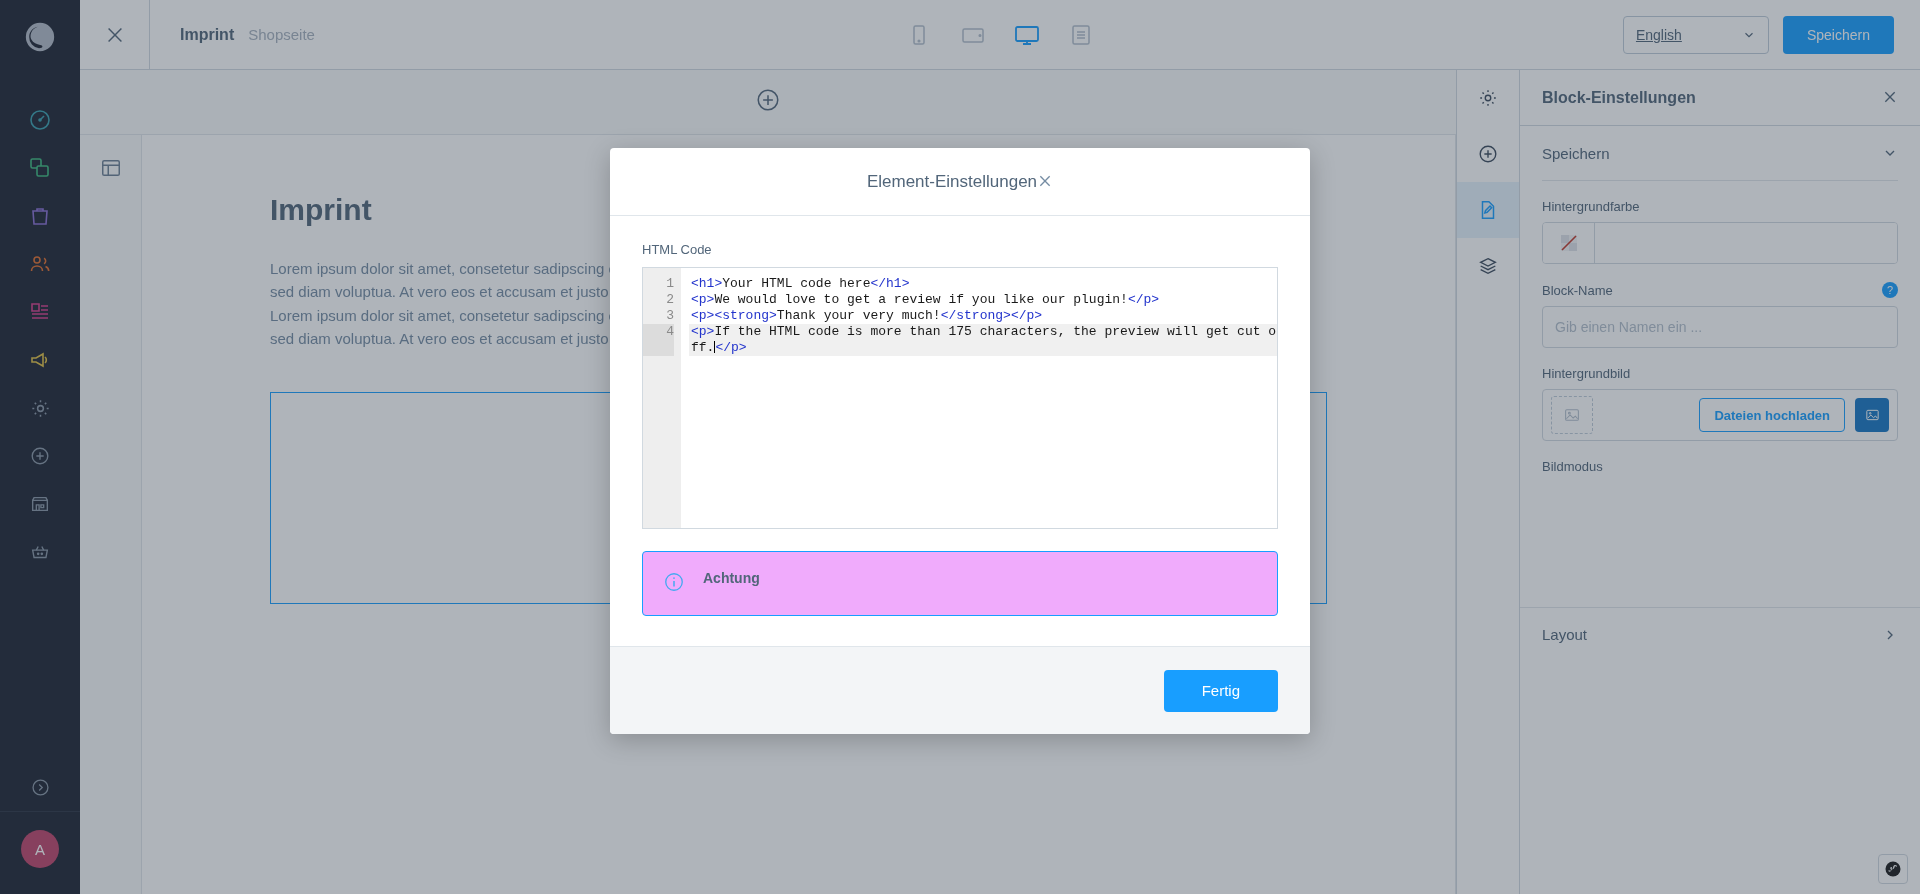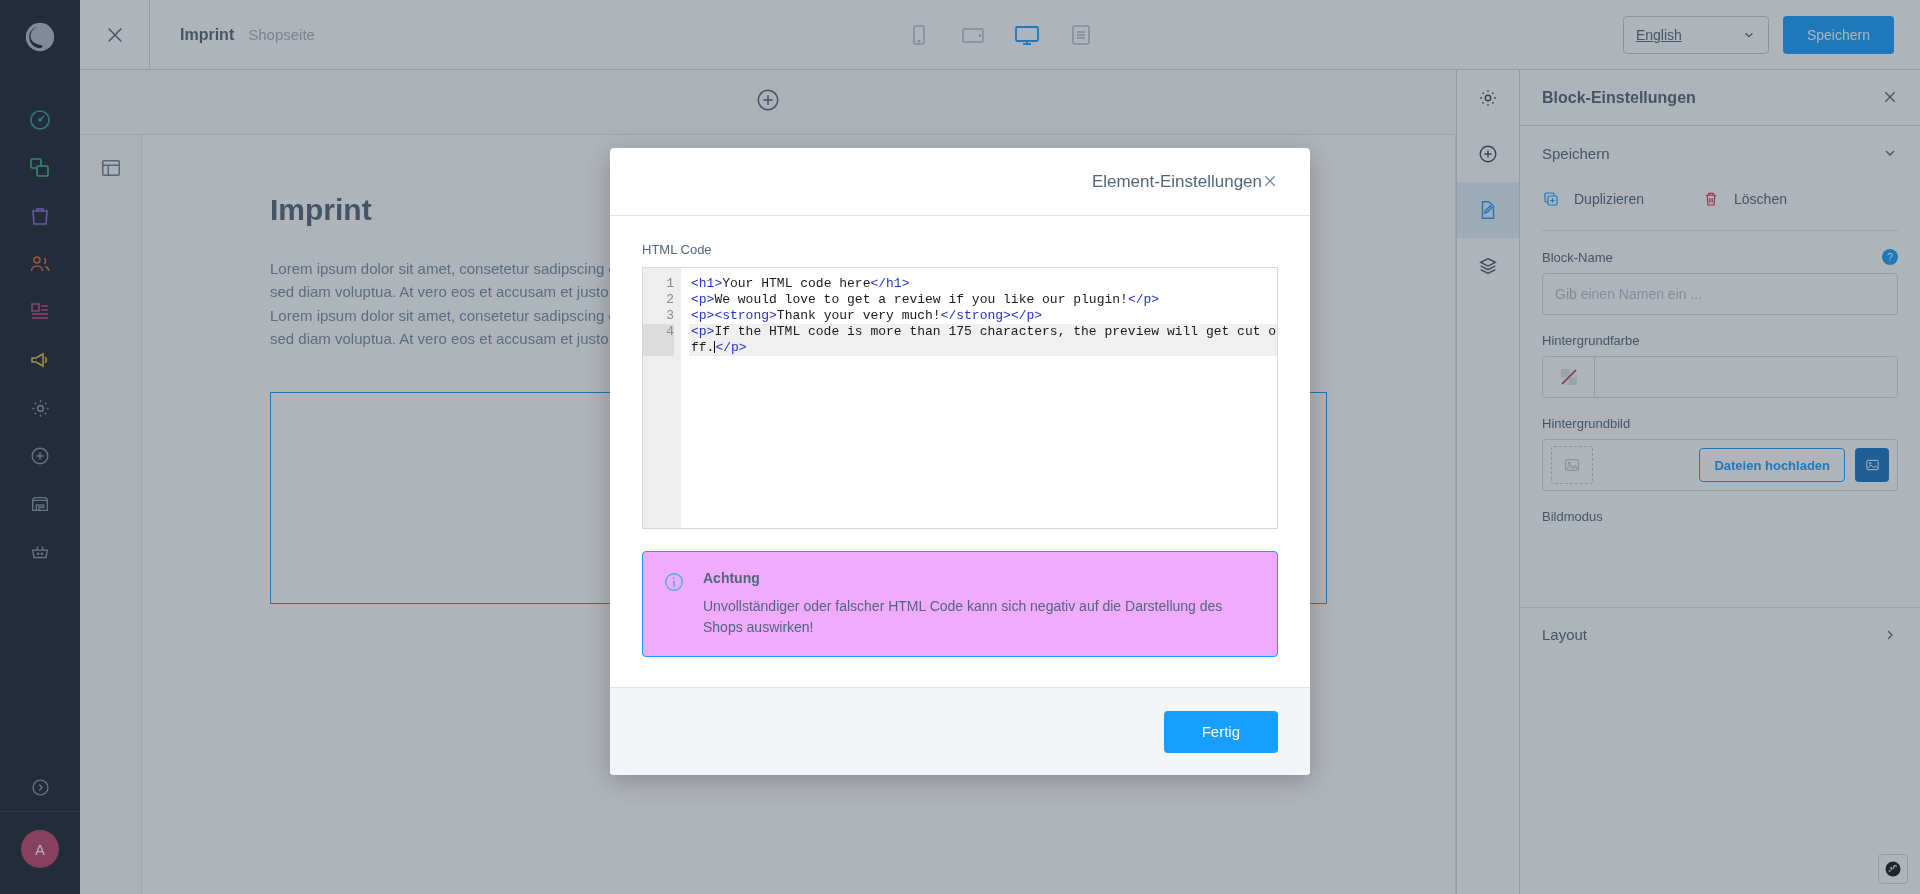--- a/index.html
+++ b/index.html
@@ -153,21 +153,21 @@
   
   .overlay {
     position: absolute; inset: 0; background: rgba(45,58,74,0.38); z-index: 100;
   }
   .modal {
     position: absolute; left: 610px; top: 148px; width: 700px;
     background: #fff; border-radius: 4px; box-shadow: 0 6px 26px rgba(0,0,0,0.22);
     z-index: 101; display: flex; flex-direction: column;
   }
   .modal-head {
-    height: 68px; display: flex; align-items: center; justify-content: flex-end;
+    height: 68px; display: flex; align-items: center; justify-content: center;
     padding: 0 32px; border-bottom: 1px solid #e0e6eb;
   }
   .modal-title { font-size: 17px; color: #52667a; }
   .modal-close { font-size: 20px; color: #758ca3; cursor: pointer; line-height: 1; }
   .modal-body { padding: 26px 32px 30px 32px; }
   .modal-field-label { font-size: 13px; color: #52667a; margin-bottom: 10px; }
   .code-editor {
     border: 1px solid #d1d9e0; background: #fff; height: 262px; display: flex; overflow: hidden;
   }
   .gutter {
@@ -416,64 +416,47 @@
     </div>
 
     <div class="sp-section-head">
       <span class="sp-section-title">Speichern</span>
       <svg width="16" height="16" viewBox="0 0 24 24" fill="none" stroke="#52667a" stroke-width="2">
         <path d="M6 9l6 6 6-6"></path>
       </svg>
     </div>
 
     <div class="sp-body">
-      <div class="sp-actions">
-        <div class="sp-action">
-          <svg width="18" height="18" viewBox="0 0 24 24" fill="none" stroke="#189eff" stroke-width="1.6">
-            <rect x="8" y="8" width="12" height="12" rx="1.5"></rect>
-              <path d="M16 8V5.5A1.5 1.5 0 0 0 14.5 4H5.5A1.5 1.5 0 0 0 4 5.5v9A1.5 1.5 0 0 0 5.5 16H8"></path>
-              <path d="M14 11v6M11 14h6"></path>
-          </svg>
-          <span>Duplizieren</span>
-        </div>
-        <div class="sp-action">
-          <svg width="18" height="18" viewBox="0 0 24 24" fill="none" stroke="#de294c" stroke-width="1.6">
-            <path d="M5 7h14M9 7V4.5h6V7M7 7l1 13h8l1-13"></path>
-              <path d="M10.5 10.5v6M13.5 10.5v6"></path>
-          </svg>
-          <span>Löschen</span>
-        </div>
-      </div>
 
       <div class="sp-divider"></div>
-
-      <div class="sp-field">
-        <div class="sp-label-row">
-          <span class="sp-label">Block-Name</span>
-          <span class="sp-help">?</span>
-        </div>
-        <div class="sp-input placeholder">Gib einen Namen ein ...</div>
-      </div>
 
       <div class="sp-field">
         <div class="sp-label-row">
           <span class="sp-label">Hintergrundfarbe</span>
         </div>
         <div class="colorbox">
           <div class="colorbox-swatch">
             <svg width="24" height="24" viewBox="0 0 24 24">
               <rect x="4" y="4" width="8" height="8" fill="#dfe3e8"></rect>
               <rect x="12" y="12" width="8" height="8" fill="#dfe3e8"></rect>
               <rect x="12" y="4" width="8" height="8" fill="#f2f4f6"></rect>
               <rect x="4" y="12" width="8" height="8" fill="#f2f4f6"></rect>
               <path d="M5 19L19 5" stroke="#c0392b" stroke-width="1.6"></path>
             </svg>
           </div>
           <div class="colorbox-value"></div>
         </div>
+      </div>
+
+      <div class="sp-field">
+        <div class="sp-label-row">
+          <span class="sp-label">Block-Name</span>
+          <span class="sp-help">?</span>
+        </div>
+        <div class="sp-input placeholder">Gib einen Namen ein ...</div>
       </div>
 
       <div class="sp-field">
         <div class="sp-label-row">
           <span class="sp-label">Hintergrundbild</span>
         </div>
         <div class="uploadbox">
           <div class="upload-thumb">
             <svg width="20" height="18" viewBox="0 0 24 24" fill="none" stroke="#b3bfcc" stroke-width="1.4">
               <rect x="3.5" y="5" width="17" height="14" rx="1.5"></rect>
@@ -544,21 +527,20 @@
       <div class="notice">
         <span class="notice-icon">
           <svg width="22" height="22" viewBox="0 0 24 24" fill="none" stroke="#41a9f0" stroke-width="1.4">
             <circle cx="12" cy="12" r="9"></circle>
               <path d="M12 11v6" stroke-width="1.6"></path>
               <circle cx="12" cy="7.8" r=".9" fill="#41a9f0" stroke="none"></circle>
           </svg>
         </span>
         <div>
           <div class="notice-title">Achtung</div>
-          <div class="notice-text">Unvollständiger oder falscher HTML Code kann sich negativ auf die Darstellung des Shops auswirken!</div>
         </div>
       </div>
     </div>
 
     <div class="modal-foot">
       <button class="btn-done">Fertig</button>
     </div>
   </div>
 
 </div>

